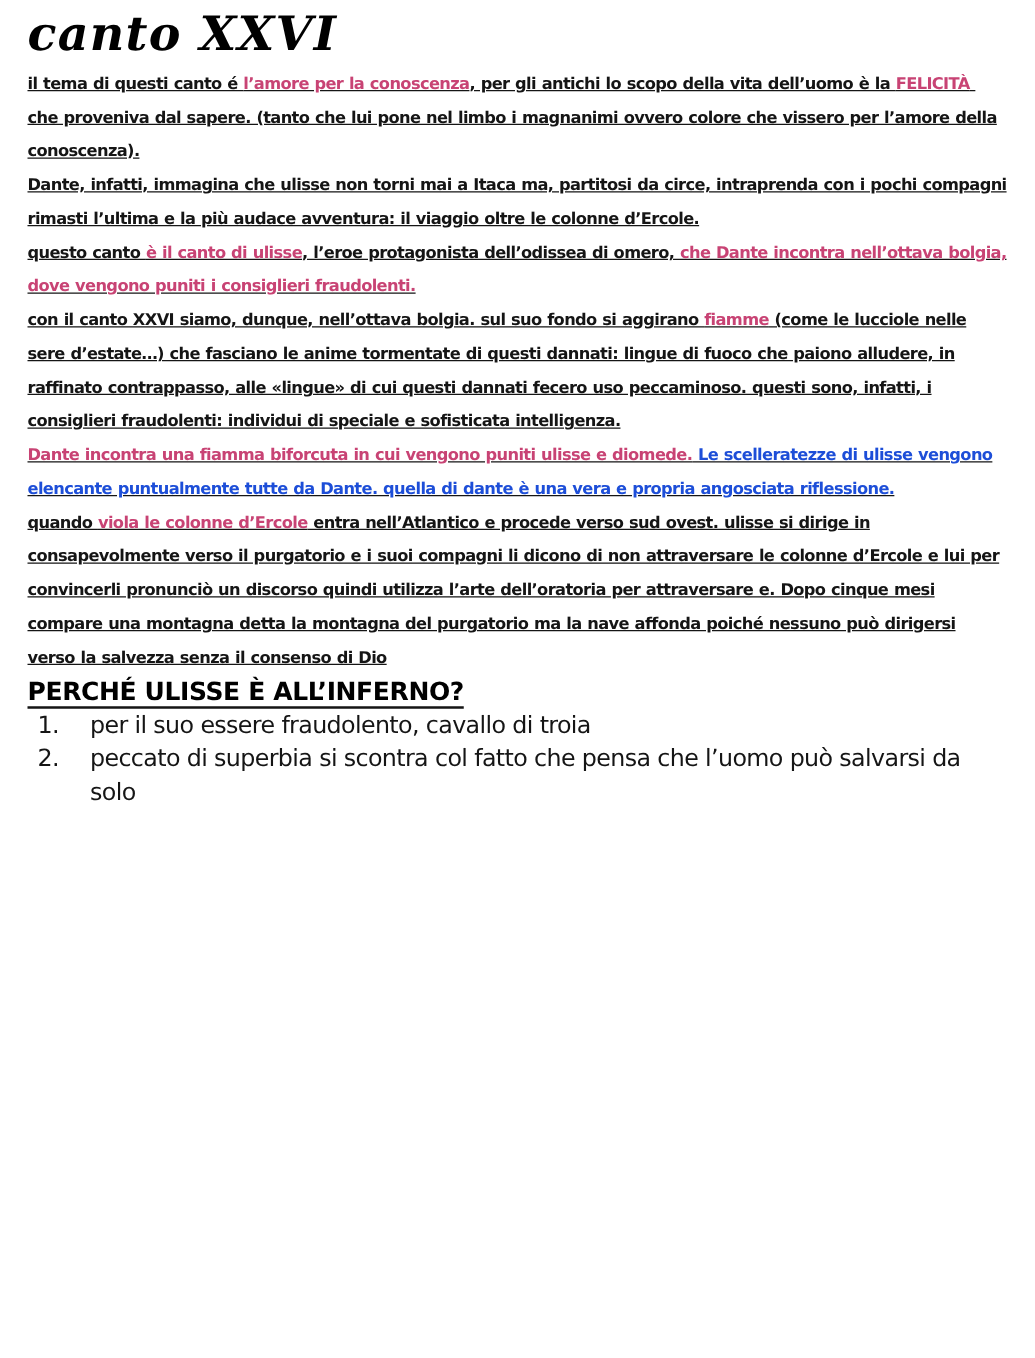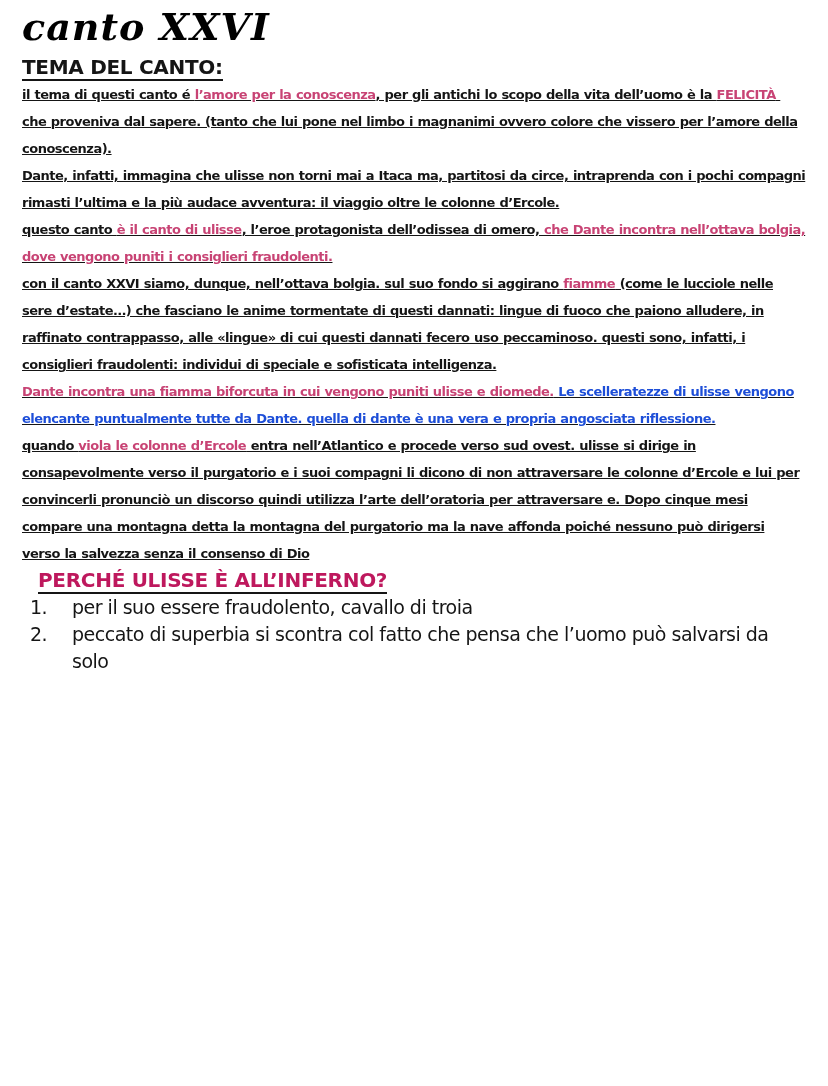--- a/index.html
+++ b/index.html
@@ -51,27 +51,26 @@
     position:absolute;left:8px;top:0;
   }
   .spacer{height:40px;}
 </style>
 </head>
 <body style="background: rgb(255, 255, 255);">
 
 <div class="page">
   <h1 class="doc-title" style="color: #000000;">canto XXVI</h1>
   <div id="doc-body">
-      <h2 class="section-heading"><span class="underline" style="color: rgb(21, 21, 21);">TEMA DEL CANTO:</span></h2>
       <p class="para"><span style="color: rgb(21, 21, 21);">il tema di questi canto é </span><span style="color: rgb(200, 67, 116);">l’amore per la conoscenza</span><span style="color: rgb(21, 21, 21);">, per gli antichi lo scopo della vita dell’uomo è la </span><span style="color: rgb(200, 67, 116);">FELICITÀ</span><span style="color: rgb(21, 21, 21);">&nbsp; che proveniva dal sapere. (tanto che lui pone nel limbo i magnanimi ovvero colore che vissero per l’amore della conoscenza).</span></p>
       <p class="para"><span style="color: rgb(21, 21, 21);">Dante, infatti, immagina che ulisse non torni mai a Itaca ma, partitosi da circe, intraprenda con i pochi compagni rimasti l’ultima e la più audace avventura: il viaggio oltre le colonne d’Ercole.</span></p>
       <p class="para"><span style="color: rgb(21, 21, 21);">questo canto </span><span style="color: rgb(200, 67, 116);">è il canto di ulisse</span><span style="color: rgb(21, 21, 21);">, l’eroe protagonista dell’odissea di omero, </span><span style="color: rgb(200, 67, 116);">che Dante incontra nell’ottava bolgia, dove vengono puniti i consiglieri fraudolenti.</span></p>
       <p class="para"><span style="color: rgb(21, 21, 21);">con il canto XXVI siamo, dunque, nell’ottava bolgia. sul suo fondo si aggirano </span><span style="color: rgb(200, 67, 116);">fiamme</span><span style="color: rgb(21, 21, 21);"> (come le lucciole nelle sere d’estate…) che fasciano le anime tormentate di questi dannati: lingue di fuoco che paiono alludere, in raffinato contrappasso, alle «lingue» di cui questi dannati fecero uso peccaminoso. questi sono, infatti, i consiglieri fraudolenti: individui di speciale e sofisticata intelligenza.</span></p>
       <p class="para"><span style="color: rgb(200, 67, 116);">Dante incontra una fiamma biforcuta in cui vengono puniti ulisse e diomede.</span><span style="color: #1d4ed8;"> Le scelleratezze di ulisse vengono elencante puntualmente tutte da Dante. quella di dante è una vera e propria angosciata riflessione.</span></p>
       <p class="para"><span style="color: rgb(21, 21, 21);">quando </span><span style="color: rgb(200, 67, 116);">viola le colonne d’Ercole</span><span style="color: rgb(21, 21, 21);"> entra nell’Atlantico e procede verso sud ovest. ulisse si dirige in consapevolmente verso il purgatorio e i suoi compagni li dicono di non attraversare le colonne d’Ercole e lui per convincerli pronunciò un discorso quindi utilizza l’arte dell’oratoria per attraversare e. Dopo cinque mesi compare una montagna detta la montagna del purgatorio ma la nave affonda poiché nessuno può dirigersi verso la salvezza senza il consenso di Dio</span></p>
-      <h2 class="section-heading"><span class="underline" style="color: #be185d; margin-left: 16px;">PERCHÉ ULISSE È ALL’INFERNO?</span></h2>
+      <h2 class="section-heading"><span class="underline" style="color: #000000;">PERCHÉ ULISSE È ALL’INFERNO?</span></h2>
       <ol class="numbered-list">
         <li>per il suo essere fraudolento, cavallo di troia</li>
         <li>peccato di superbia si scontra col fatto che pensa che l’uomo può salvarsi da solo</li>
       </ol>
       <div class="spacer"></div>
     </div>
 </div>
 
 </body></html>

